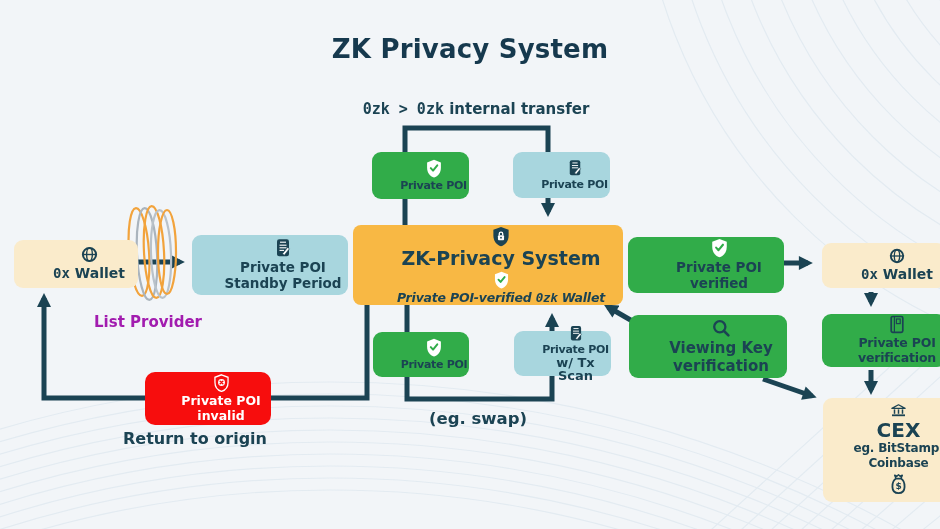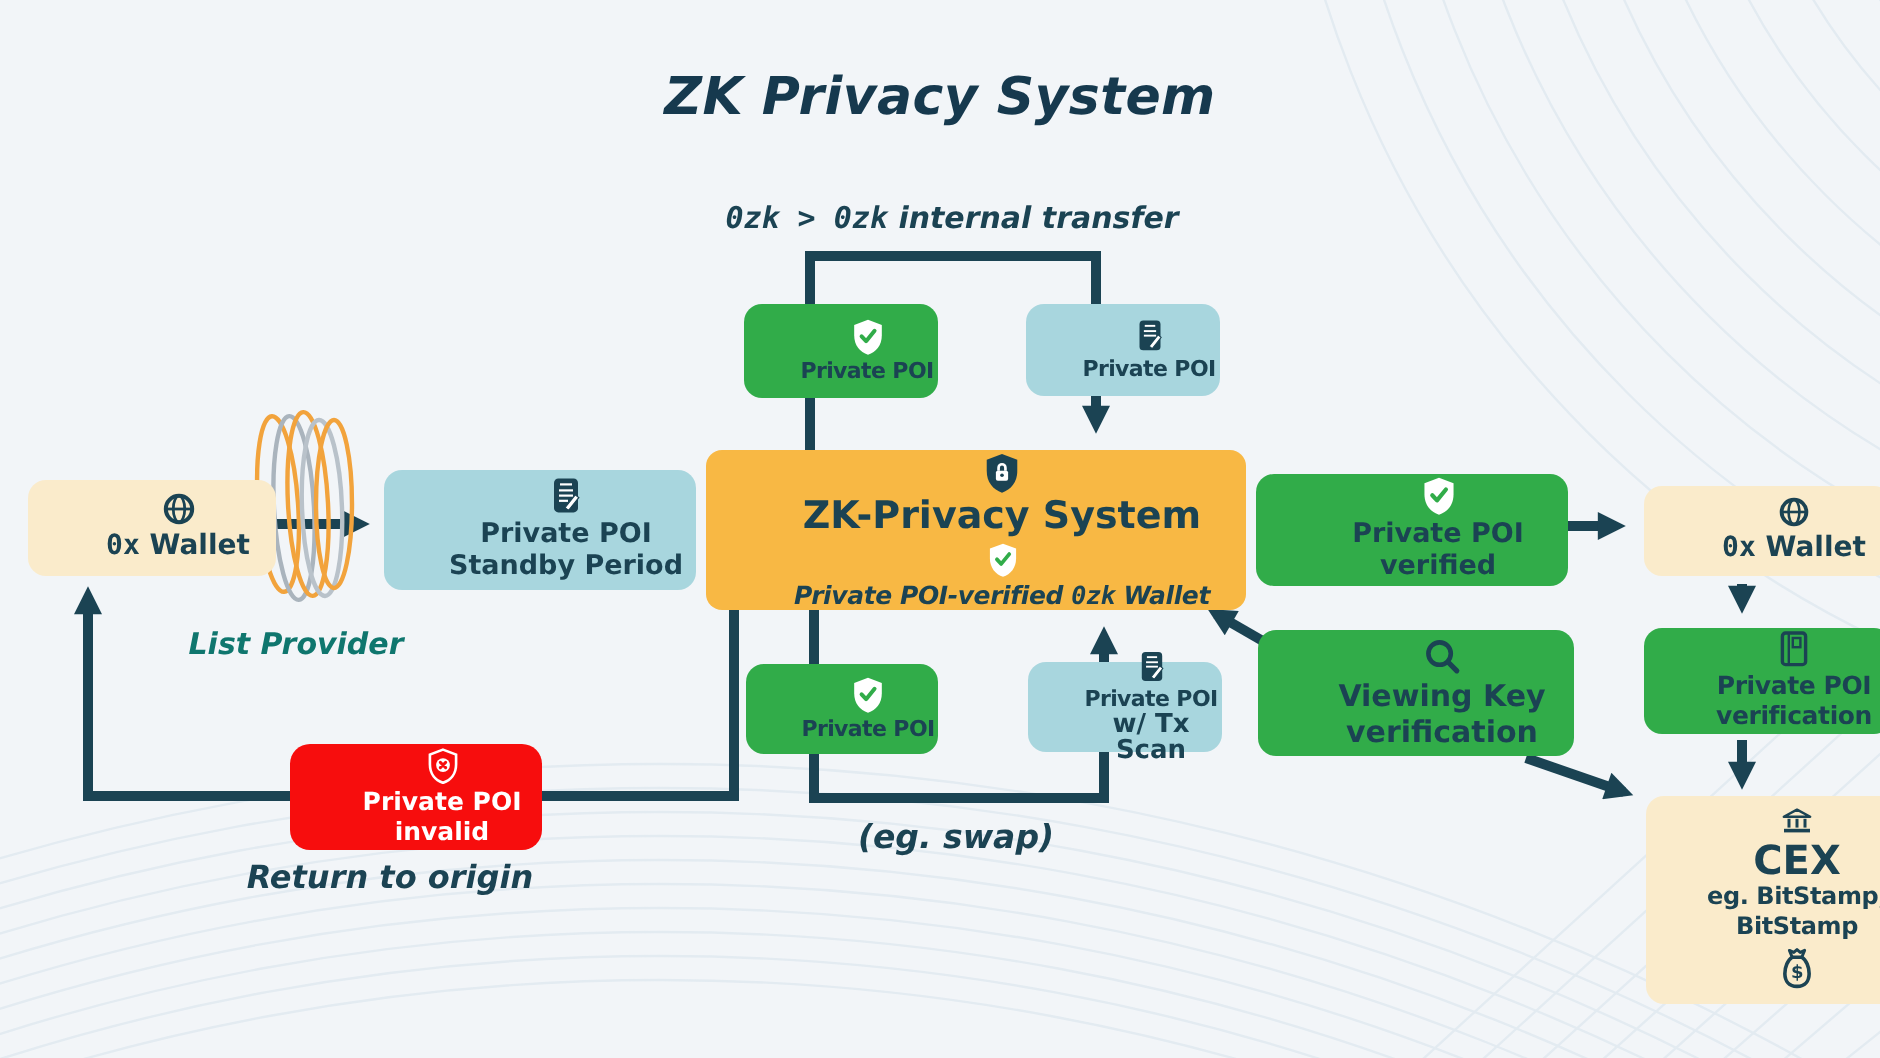--- a/index.html
+++ b/index.html
@@ -36,24 +36,24 @@
   #poi-defi-right{left:514px;top:331px;width:71px;height:45px;font-size:11px;}
   #poi-defi-right .sub-small{font-size:13px;line-height:1;}
   #poi-verified{left:628px;top:237px;width:130px;height:56px;font-size:13.5px;}
   #wallet-right{left:822px;top:243px;width:98px;height:45px;font-size:14px;}
   #poi-verification{left:822px;top:314px;width:98px;height:53px;font-size:12.5px;letter-spacing:-0.2px;}
   #cex{left:823px;top:398px;width:99px;height:104px;font-size:12px;letter-spacing:-0.2px;}
   #cex .cex-title{font-size:20px;letter-spacing:0;line-height:1.1;}
   #viewing-key{left:629px;top:315px;width:132px;height:63px;font-size:15px;}
   #poi-invalid{left:145px;top:372px;width:100px;height:53px;font-size:12.5px;}
 
-  .floating{position:absolute;z-index:2;font-weight:bold;text-align:center;font-style:italic;}
+  .floating{position:absolute;z-index:2;font-weight:bold;text-align:center;}
   #title{left:0;top:34px;width:940px;font-size:26px;color:#16394E;letter-spacing:.2px;}
   #subtitle{left:331px;top:100px;width:290px;font-size:15px;}
-  #list-provider{left:83px;top:313px;width:130px;font-size:15px;color:#0f766e;}
+  #list-provider{left:83px;top:313px;width:130px;font-size:15px;color:#a21caf;}
   #return-label{left:98px;top:429px;width:194px;font-size:16px;}
   #defi-label{left:348px;top:410px;width:260px;font-size:16.5px;line-height:1.15;}
 </style>
 </head>
 <body>
 
 <div id="canvas">
 
   <svg id="wires" width="940" height="529" viewBox="0 0 940 529">
     <defs>
@@ -246,21 +246,21 @@
   <div id="cex" class="node cream">
     <svg class="icon" width="17" height="13" viewBox="0 0 16 13">
       <path d="M8 0.8 L14.6 4.4 H1.4 Z" stroke="#1B4353" stroke-width="1.2" fill="none" stroke-linejoin="round"></path>
       <line x1="4" y1="5.4" x2="4" y2="9.8" stroke="#1B4353" stroke-width="1.5"></line>
       <line x1="8" y1="5.4" x2="8" y2="9.8" stroke="#1B4353" stroke-width="1.5"></line>
       <line x1="12" y1="5.4" x2="12" y2="9.8" stroke="#1B4353" stroke-width="1.5"></line>
       <line x1="1.5" y1="11.3" x2="14.5" y2="11.3" stroke="#1B4353" stroke-width="1.8"></line>
     </svg>
     <div class="cex-title">CEX</div>
     <div>eg. BitStamp,</div>
-    <div>BitStamp</div>
+    <div>Coinbase</div>
     <svg style="margin-top:2px;" width="23" height="24" viewBox="0 0 22 24">
       <path d="M8.6 6.6 L7.2 3.2 L9.4 4.2 L11 2.8 L12.6 4.2 L14.8 3.2 L13.4 6.6" stroke="#1B4353" stroke-width="1.5" fill="none" stroke-linejoin="round"></path>
       <path d="M8.6 6.6 C4.2 9.2 2.4 21.2 11 21.2 C19.6 21.2 17.8 9.2 13.4 6.6 Z" stroke="#1B4353" stroke-width="1.8" fill="none" stroke-linejoin="round"></path>
       <text x="11" y="17.2" text-anchor="middle" font-size="9" font-weight="bold" fill="#1B4353">$</text>
     </svg>
   </div>
 
   <div id="poi-invalid" class="node red">
     <svg class="icon" width="17" height="18" viewBox="0 0 20 22">
       <path d="M10 1 L18 4 V10 C18 15.8 14.7 19.8 10 21.3 C5.3 19.8 2 15.8 2 10 V4 Z" fill="#F70D0D" stroke="#fff" stroke-width="1.6"></path>

